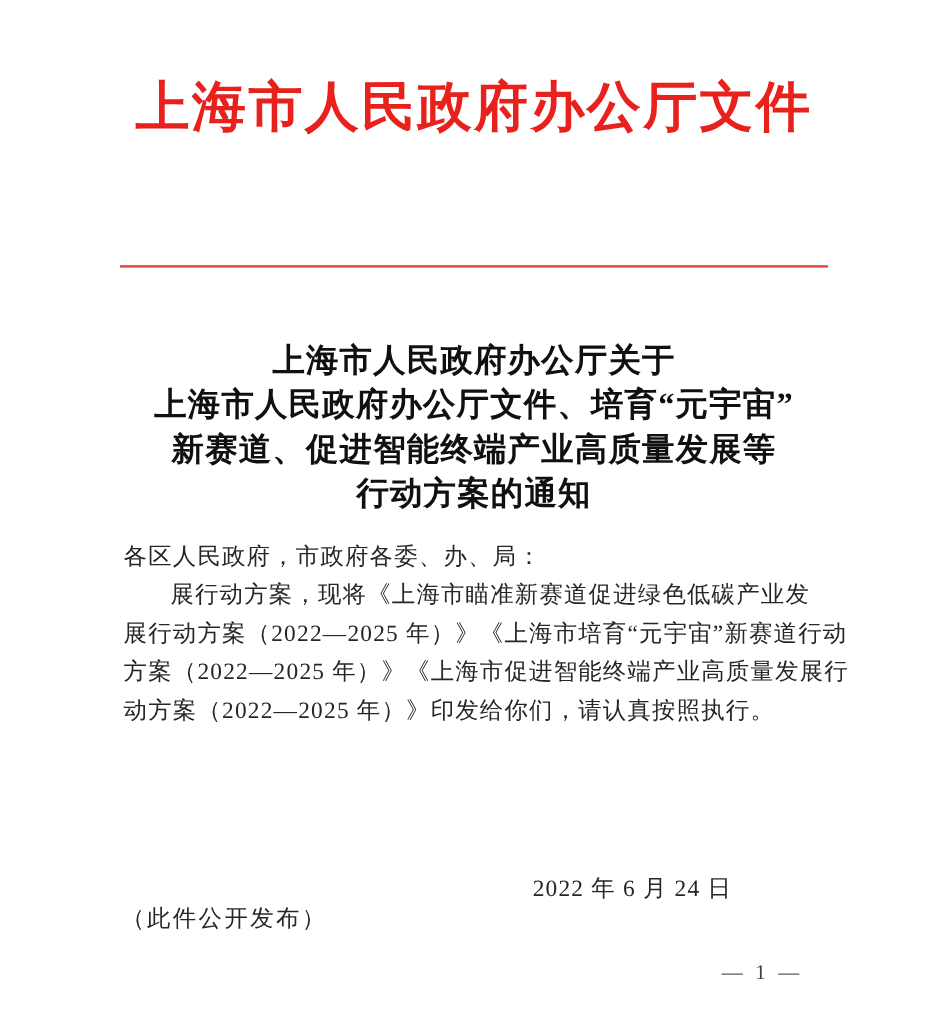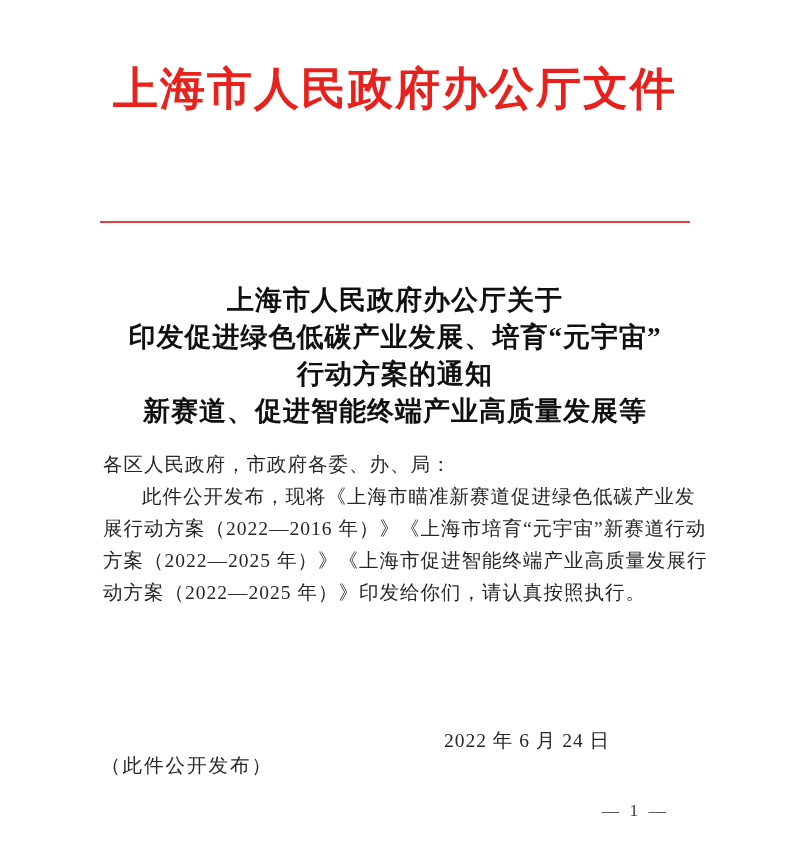--- a/index.html
+++ b/index.html
@@ -113,29 +113,29 @@
 
 <div class="page">
 
   <div class="doc-header">上海市人民政府办公厅文件</div>
 
 
   <div class="red-line"></div>
 
   <div class="notice-title">
     <div class="t-line">上海市人民政府办公厅关于</div>
-    <div class="t-line">印发促进绿色低碳产业发展、培育“元宇宙”</div>
+    <div class="t-line">上海市人民政府办公厅文件、培育“元宇宙”</div>
+    <div class="t-line">新赛道、促进智能终端产业高质量发展等</div>
     <div class="t-line">行动方案的通知</div>
-    <div class="t-line">新赛道、促进智能终端产业高质量发展等</div>
   </div>
 
   <div class="doc-body">
     <div class="b-line">各区人民政府，市政府各委、办、局：</div>
-    <div class="b-line indent">此件公开发布，现将《上海市瞄准新赛道促进绿色低碳产业发</div>
-    <div class="b-line">展行动方案（2022—2016 年）》《上海市培育“元宇宙”新赛道行动</div>
+    <div class="b-line indent">展行动方案，现将《上海市瞄准新赛道促进绿色低碳产业发</div>
+    <div class="b-line">展行动方案（2022—2025 年）》《上海市培育“元宇宙”新赛道行动</div>
     <div class="b-line">方案（2022—2025 年）》《上海市促进智能终端产业高质量发展行</div>
     <div class="b-line">动方案（2022—2025 年）》印发给你们，请认真按照执行。</div>
   </div>
 
   <div class="doc-date">2022 年 6 月 24 日</div>
 
   <div class="publish-note">（此件公开发布）</div>
 
   <div class="page-number">— 1 —</div>
 

